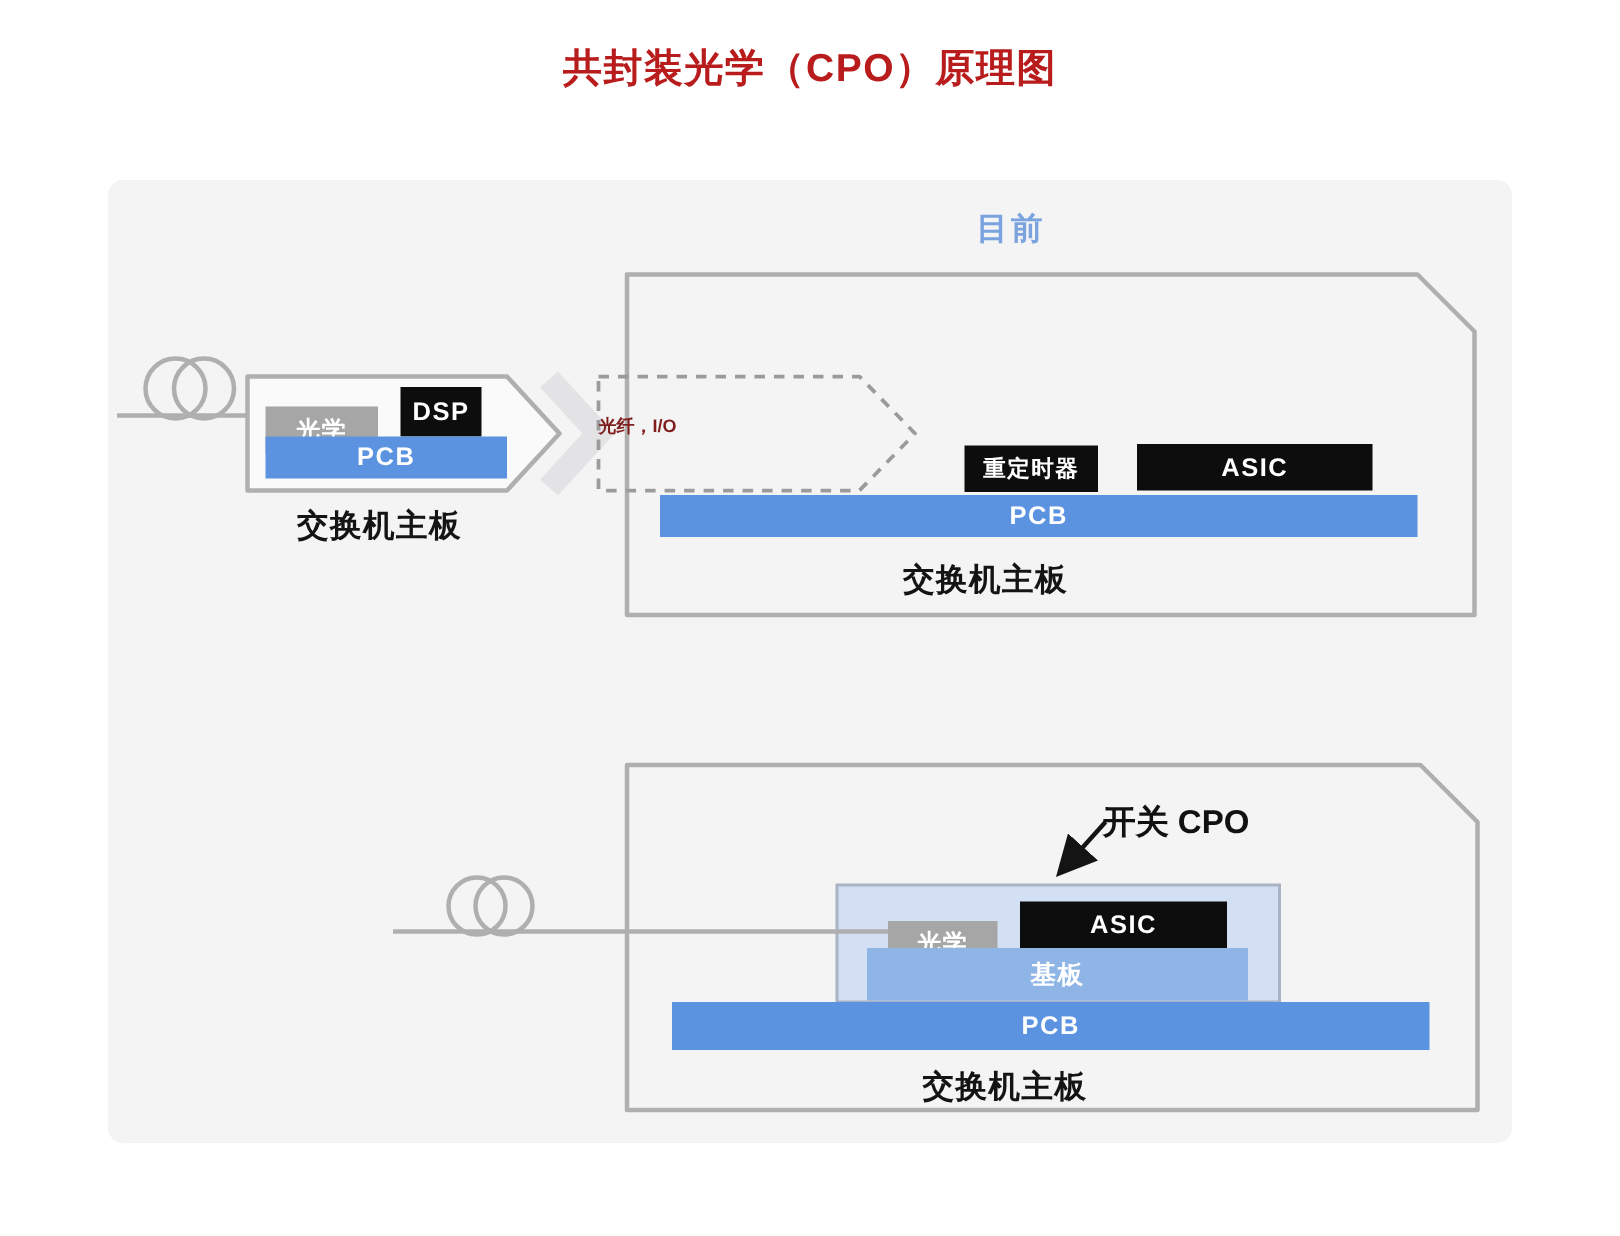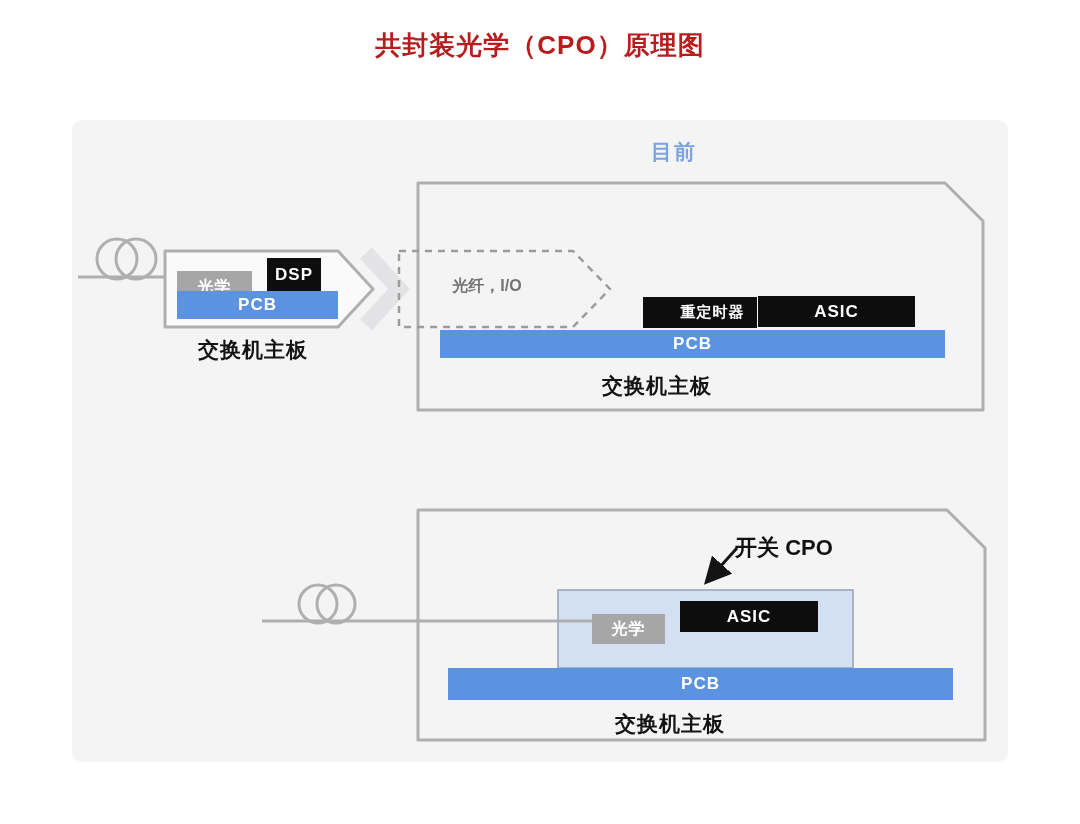--- a/index.html
+++ b/index.html
@@ -29,21 +29,21 @@
   }
   .box{
     position:absolute;display:flex;align-items:center;justify-content:center;
     color:#ffffff;font-weight:bold;font-size:16px;letter-spacing:1px;
   }
   .box.black{background:var(--chip-black);}
   .box.gray{background:var(--optics-gray);margin-top:12px;}
   .box.blue{background:var(--pcb-blue);}
   .box.midblue{background:var(--substrate-blue);}
   .fiberio{
-    position:absolute;text-align:center;font-size:16px;font-weight:600;color:#737373;
+    position:absolute;font-size:12px;font-weight:600;color:#7f1d1d;
   }
   .cpo-label{
     position:absolute;text-align:center;font-size:22px;font-weight:bold;color:#111111;
   }
 
   
   .outline{fill:none;stroke:var(--outline-gray);stroke-width:3;stroke-linejoin:round;}
   .module-shape{fill:#fafafb;stroke:var(--outline-gray);stroke-width:3;stroke-linejoin:round;}
   .chevron{fill:none;stroke:#e3e3e5;stroke-width:16;stroke-linejoin:miter;}
   .dashed{fill:none;stroke:#9b9b9b;stroke-width:2.5;stroke-dasharray:7 6;stroke-linejoin:round;}
@@ -98,26 +98,27 @@
 
   <div class="heading" style="left:424px;top:138px;width:500px;">目前</div>
 
   <div class="box gray" style="left:177px;top:259px;width:75px;height:32px;">光学</div>
   <div class="box black" style="left:267px;top:258px;width:54px;height:33px;font-size:17px;">DSP</div>
   <div class="box blue" style="left:177px;top:291px;width:161px;height:28px;font-size:17px;">PCB</div>
   <div class="caption" style="left:163px;top:336px;width:180px;">交换机主板</div>
 
   <div class="fiberio" style="left:399px;top:276px;width:176px;">光纤，I/O</div>
 
-  <div class="box black" style="left:643px;top:297px;width:89px;height:31px;font-size:15px;padding-left:25px;">重定时器</div>
+  <div class="box black" style="left:643px;top:297px;width:89px;height:31px;font-size:15px;">重定时器</div>
   <div class="box black" style="left:758px;top:296px;width:157px;height:31px;font-size:17px;">ASIC</div>
   <div class="box blue" style="left:440px;top:330px;width:505px;height:28px;font-size:17px;">PCB</div>
   <div class="caption" style="left:457px;top:372px;width:400px;">交换机主板</div>
 
 
   <div class="cpo-label" style="left:684px;top:533px;width:200px;">开关 CPO</div>
 
   <div class="box gray" style="left:592px;top:602px;width:73px;height:30px;">光学</div>
   <div class="box black" style="left:680px;top:601px;width:138px;height:31px;font-size:17px;">ASIC</div>
+  <div class="box midblue" style="left:578px;top:632px;width:254px;height:35px;font-size:17px;">基板</div>
   <div class="box blue" style="left:448px;top:668px;width:505px;height:32px;font-size:17px;">PCB</div>
   <div class="caption" style="left:470px;top:710px;width:400px;">交换机主板</div>
 
 </div>
 
 </body></html>

